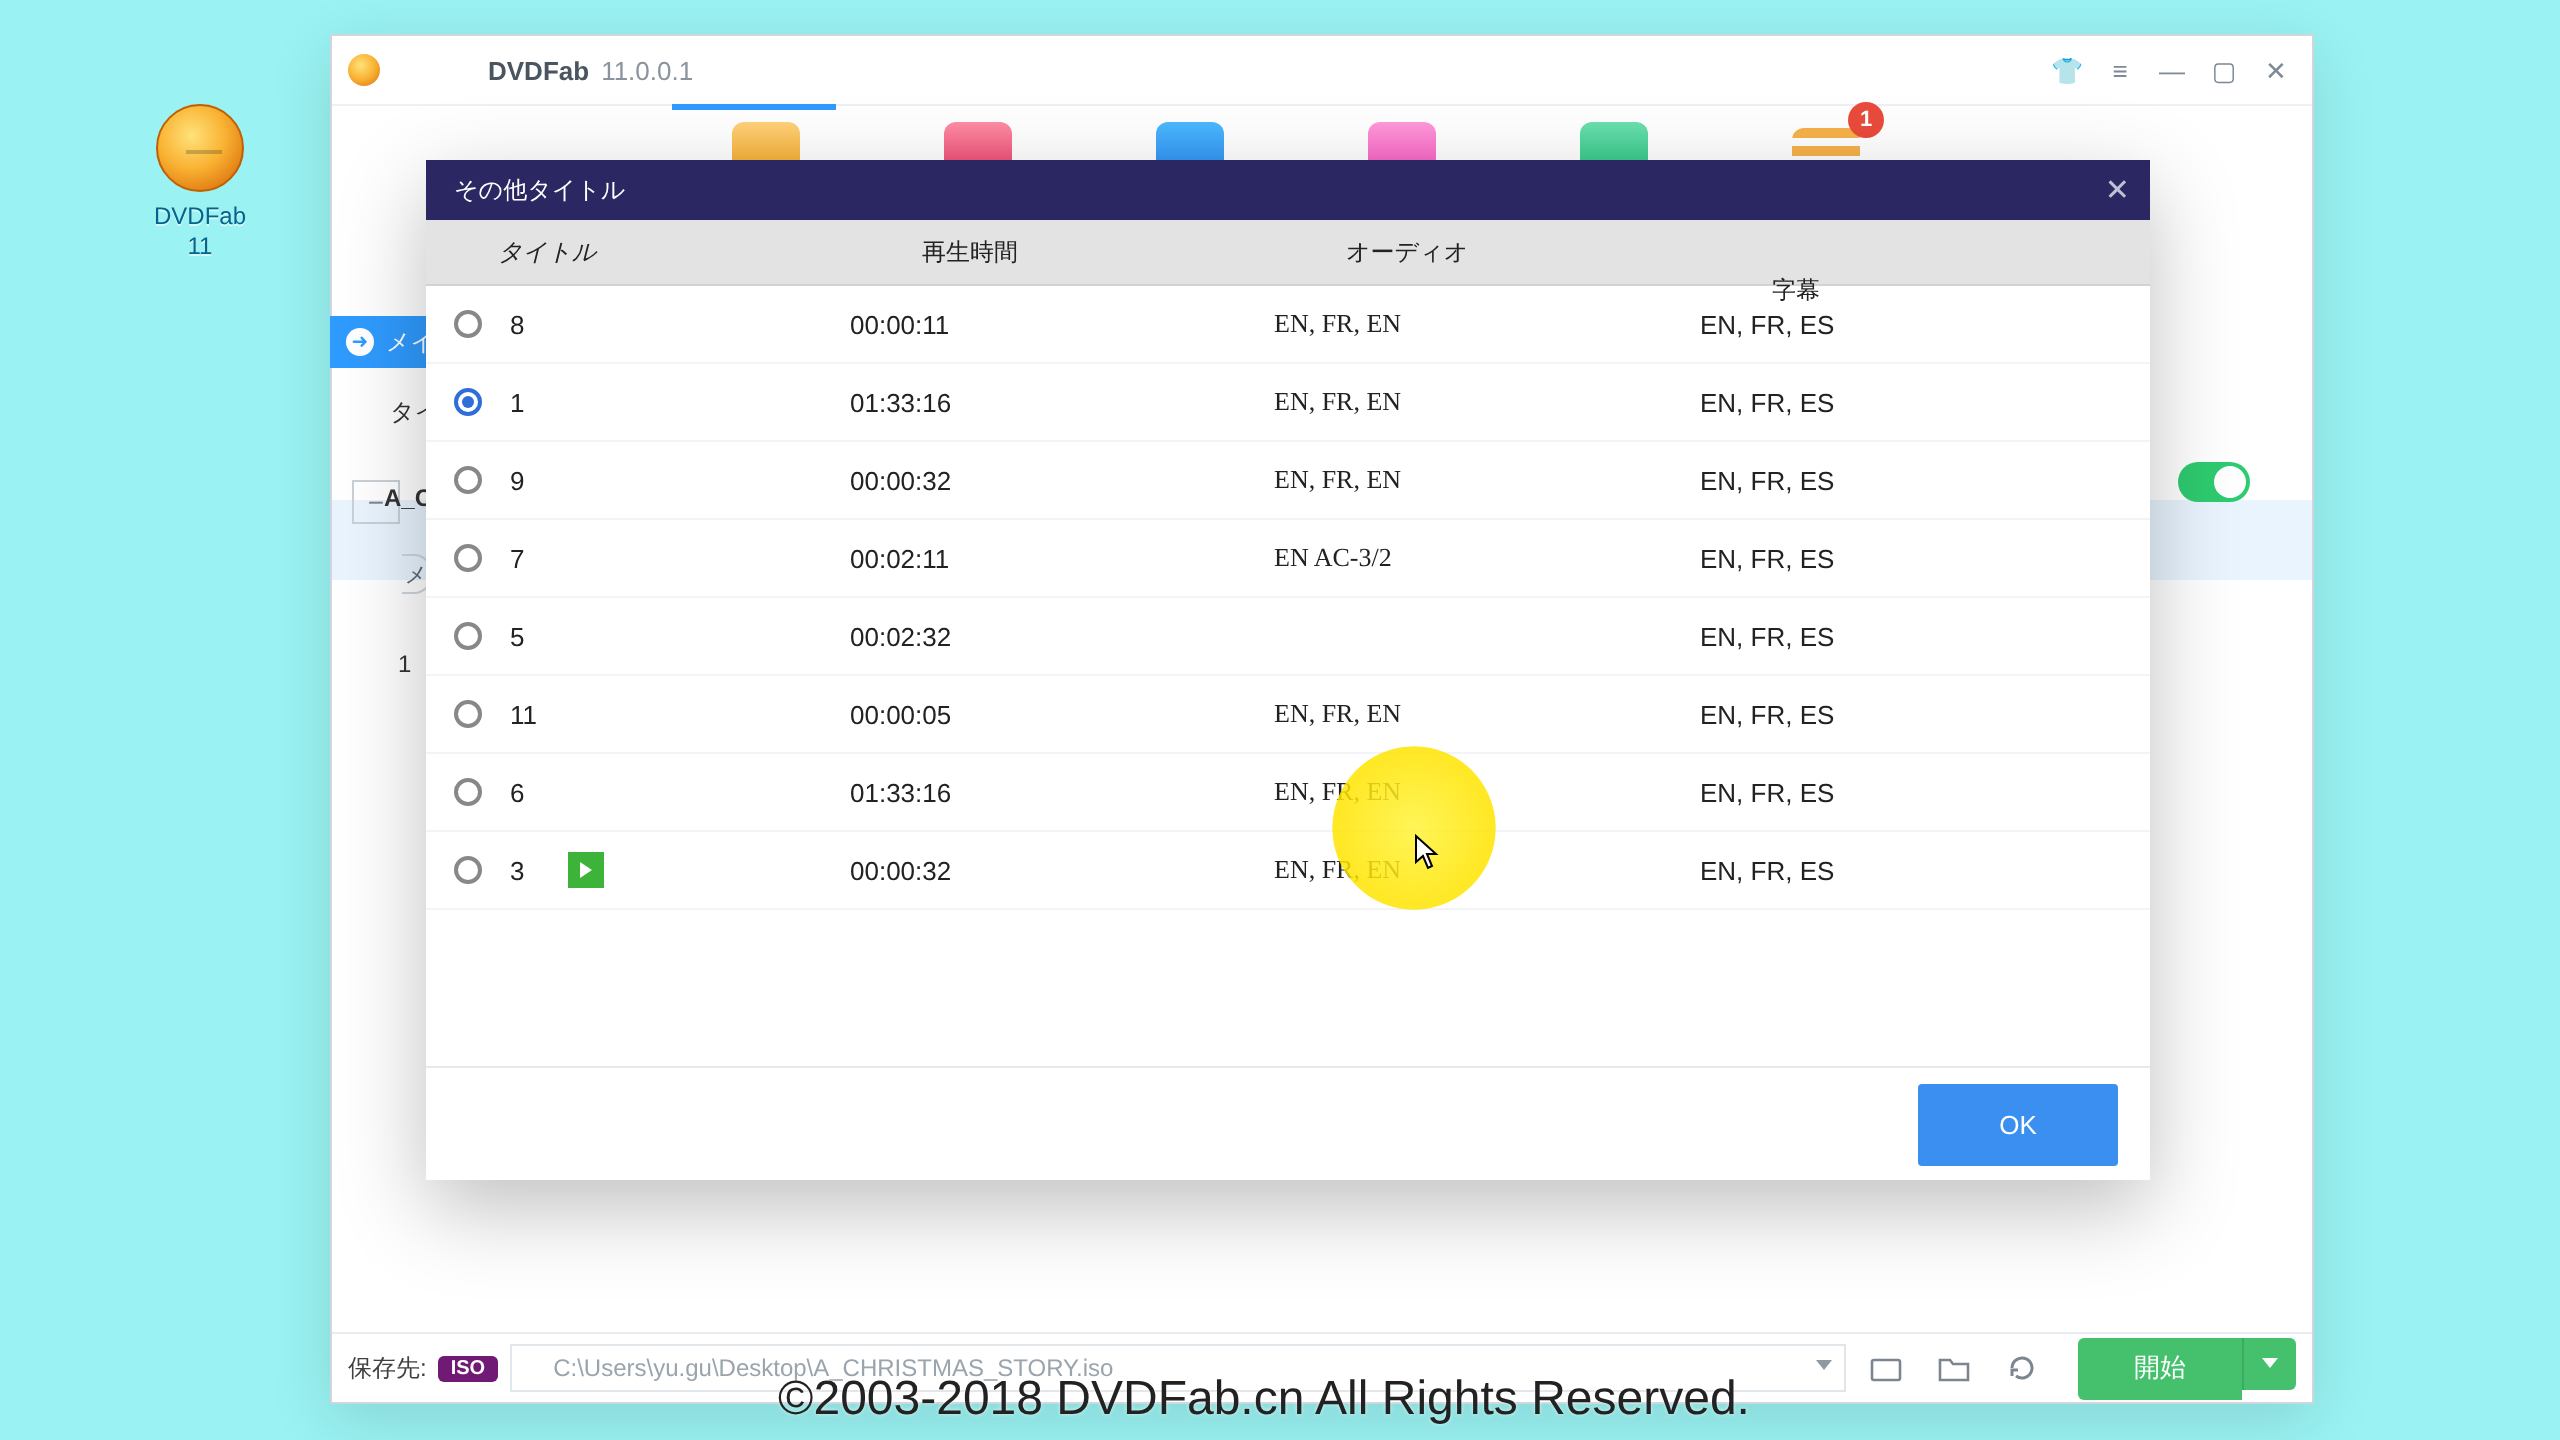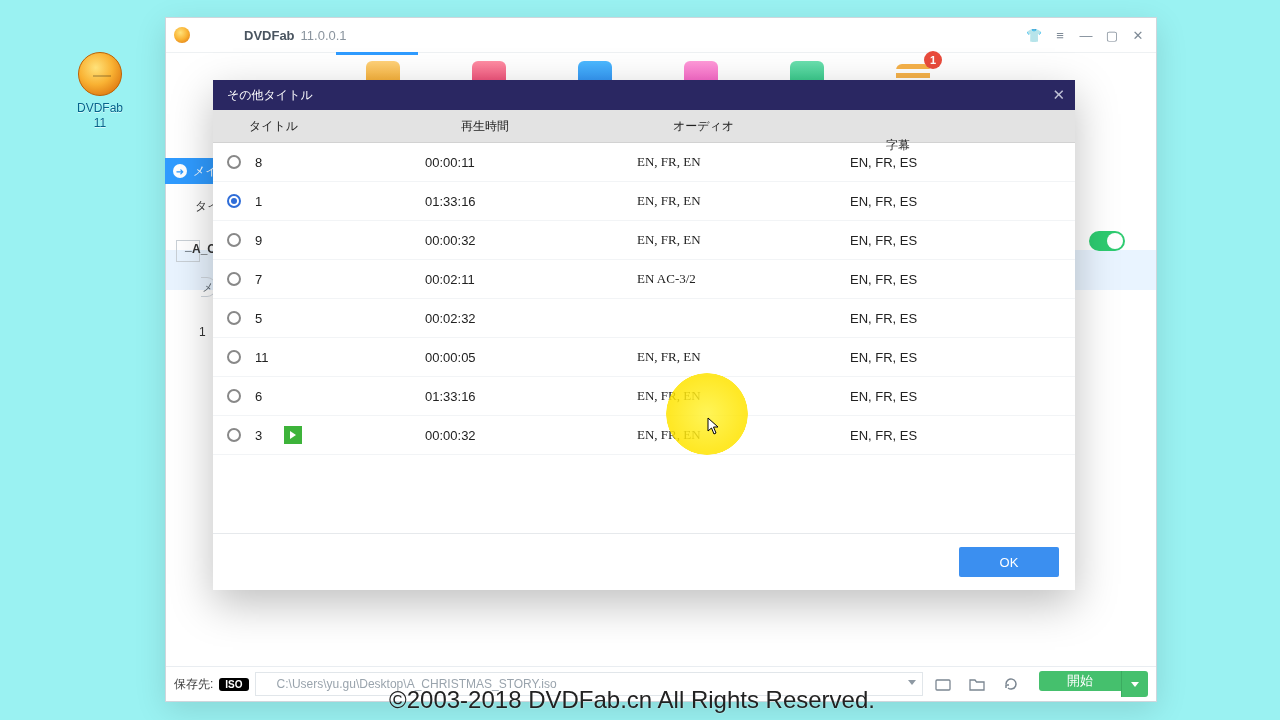--- a/index.html
+++ b/index.html
@@ -165,21 +165,21 @@
   }
 
   .status-bar {
     position: absolute; left: 0; right: 0; bottom: 0;
     height: 34px; display: flex; align-items: center;
     padding: 0 8px;
     border-top: 1px solid #e9edf1;
   }
   .status-bar .lbl { color: #404040; font-size: 12px; margin-right: 6px; }
   .status-bar .iso {
-    background: #000000; color: #fff;
+    background: #701a75; color: #fff;
     border-radius: 3px; padding: 1px 6px; font-size: 10px; font-weight:700;
     margin-right: 6px;
   }
   .status-bar .path {
     flex: 1; color: #9aa4ad; font-size: 12px;
     border: 1px solid #e1e6ea; height: 22px;
     display: flex; align-items: center; padding: 0 22px 0 21px;
     position: relative;
   }
   .status-bar .path .caret {
@@ -190,21 +190,21 @@
   }
   .status-bar .sbtn {
     width: 26px; height: 22px; margin-left: 6px;
     display:flex; align-items:center; justify-content:center;
     color:#7b8691; border:1px solid transparent;
   }
   .status-bar .start-wrap {
     margin-left: 14px; display:flex;
   }
   .status-bar .start-btn {
-    background:#45c06d; color:#fff; height:20px;
+    background:#45c06d; color:#fff; height:31px;
     display:flex; align-items:center; padding:0 28px;
     border-radius:3px 0 0 3px; font-size:13px;
   }
   .status-bar .start-drop {
     background:#45c06d; width:26px; height:26px;
     border-left:1px solid #3bab60;
     border-radius:0 3px 3px 0;
     display:flex; align-items:center; justify-content:center;
   }
   .status-bar .start-drop span {
@@ -233,21 +233,21 @@
   }
   .modal-title .spacer { flex:1; }
   .modal-title .close { color:#bfc1d5; font-size:15px; }
   .modal-head {
     background: #e3e3e3;
     height: 32px;
     display:flex; align-items:center;
     border-bottom: 1px solid #d2d2d2;
     font-size: 12px; color:#222;
   }
-  .col-title  { width: 212px; padding-left: 36px; }
+  .col-title  { width: 212px; padding-left: 36px; font-style: italic; }
   .col-dur    { width: 212px; }
   .col-audio  { width: 213px; }
   .col-sub    { flex:1;margin-top:39px; }
 
   .rows { flex: 1; overflow: hidden; }
   .row {
     height: 38px;
     display:flex; align-items:center;
     border-bottom: 1px solid #f2f4f6;
     font-size: 13px; color:#222;
@@ -275,21 +275,21 @@
     border-top: 4px solid transparent;
     border-bottom: 4px solid transparent;
   }
   .modal-footer {
     height: 56px; border-top:1px solid #e6e9ec;
     display:flex; align-items:center; justify-content:flex-end;
     padding: 0 16px;
   }
   .ok-btn {
     background:#3b8ff0; color:#fff;
-    height: 30px; width: 100px;
+    height: 41px; width: 100px;
     display:flex; align-items:center; justify-content:center;
     border-radius:2px;
     text-align:right;
   }
 
   
   .spot {
     position: absolute;
     left: 666px; top: 373px;
     width: 82px; height: 82px;

